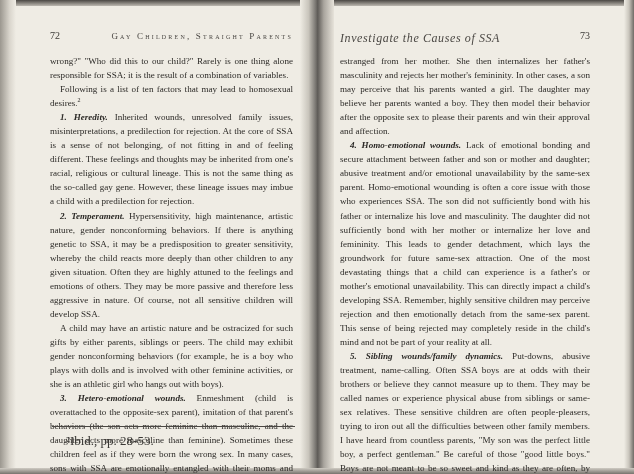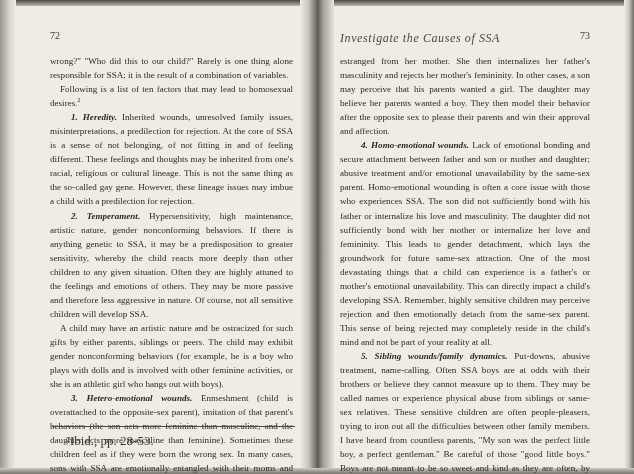--- a/index.html
+++ b/index.html
@@ -45,21 +45,21 @@
   .left .runhead .num { left:0; }
   .left .runhead .title { position:absolute; right:0; top:1px; letter-spacing:2.2px; font-variant:small-caps; font-size:9px; }
   .right .runhead .num { right:0;margin-left:20px; }
   .right .runhead .title { position:absolute; left:0; top:1px; font-style:italic; letter-spacing:0.6px; font-size:12px; }
   .body {
     position:absolute; top:54px; left:0; right:0;
     font-size:9.1px; line-height:14.05px; text-align:justify;
   }
   .body p { margin:0; }
   .body p.ind { text-indent:10px; }
-  .body b { font-style:italic;margin-left:11px; }
+  .body b { font-style:italic; }
   .body .sup { font-size:6px; vertical-align:super; line-height:0; }
   .fnrule {
     position:absolute; top:426px; left:2px; width:243px; height:1px; background:#4a4743;
   }
   .footnote {
     position:absolute; top:433px; left:16px; font-size:13px; color:#3a3835;
   }
 </style>
 </head>
 <body>
@@ -67,20 +67,21 @@
 <div class="spread">
   <div class="topband"></div>
   <div class="leftedge"></div>
   <div class="gutter"></div>
   <div class="rightedge"></div>
   <div class="botband"></div>
 
   <div class="page left">
     <div class="runhead">
       <span class="num">72</span>
+      <span class="title">Gay Children, Straight Parents</span>
     </div>
     <div class="body">
       <p><span>wrong?" "Who did this to our child?" Rarely is one thing alone responsible for SSA; it is the result of a combination of variables.</span></p>
       <p class="ind"><span>Following is a list of ten factors that may lead to homosexual desires.</span><span class="sup">2</span></p>
       <p class="ind"><b>1. Heredity.</b><span> Inherited wounds, unresolved family issues, misinterpretations, a predilection for rejection. At the core of SSA is a sense of not belonging, of not fitting in and of feeling different. These feelings and thoughts may be inherited from one's racial, religious or cultural lineage. This is not the same thing as the so-called gay gene. However, these lineage issues may imbue a child with a predilection for rejection.</span></p>
       <p class="ind"><b>2. Temperament.</b><span> Hypersensitivity, high maintenance, artistic nature, gender nonconforming behaviors. If there is anything genetic to SSA, it may be a predisposition to greater sensitivity, whereby the child reacts more deeply than other children to any given situation. Often they are highly attuned to the feelings and emotions of others. They may be more passive and therefore less aggressive in nature. Of course, not all sensitive children will develop SSA.</span></p>
       <p class="ind"><span>A child may have an artistic nature and be ostracized for such gifts by either parents, siblings or peers. The child may exhibit gender nonconforming behaviors (for example, he is a boy who plays with dolls and is involved with other feminine activities, or she is an athletic girl who hangs out with boys).</span></p>
       <p class="ind"><b>3. Hetero-emotional wounds.</b><span> Enmeshment (child is overattached to the opposite-sex parent), imitation of that parent's behaviors (the son acts more feminine than masculine, and the daughter acts more masculine than feminine). Sometimes these children feel as if they were born the wrong sex. In many cases, sons with SSA are emotionally entangled with their moms and estranged from their dads. They are inclined to internalize the mother's femininity and are distant from the masculinity that the father represents. The daughter may be closer to her father and</span></p>
     </div>
     <div class="fnrule"></div>

